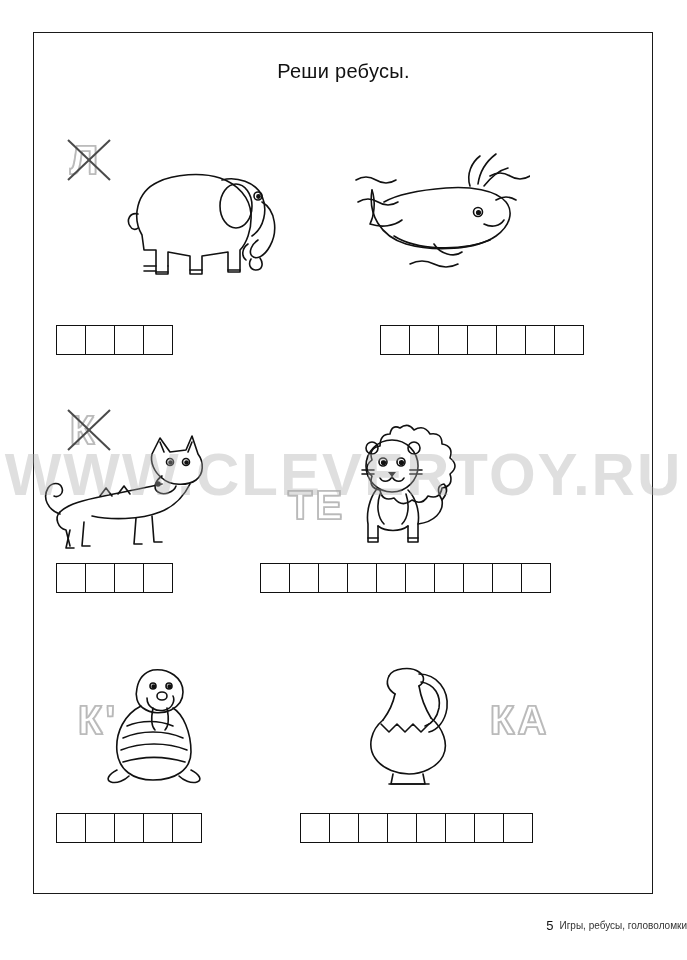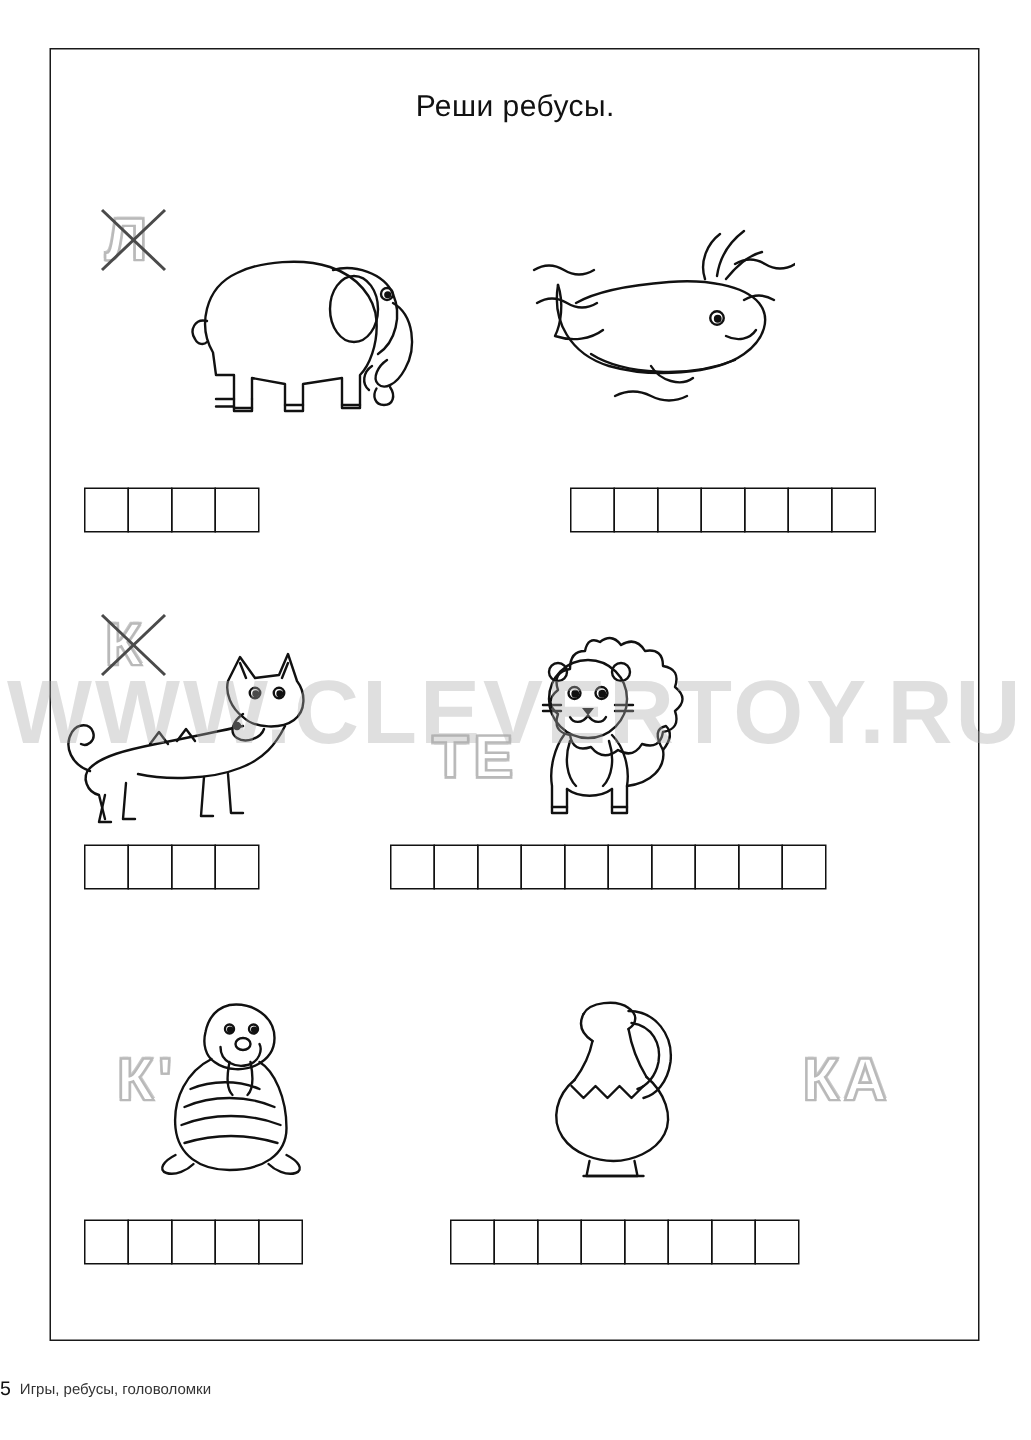--- a/index.html
+++ b/index.html
@@ -85,21 +85,21 @@
     letter-spacing: 2px;
     user-select: none;
     pointer-events: none;
     white-space: nowrap;
   }
   .footer {
     position: absolute;
     left: 0;
     top: 918px;
     width: 687px;
-    text-align: left;
+    text-align: right;
     font-size: 10px;
     color: #333333;
   }
   .footer .pg {
     font-size: 13px;
     color: #111111;
     margin-right: 6px;
     vertical-align: -1px;
   }
   svg { display: block; }
@@ -345,21 +345,21 @@
       <path d="M28 60 C16 70 12 86 20 98 C28 110 44 114 54 114 C66 114 82 108 88 96
                C94 84 88 68 76 58"></path>
 
       <path d="M26 64 l8 8 l8 -8 l8 8 l8 -8 l8 8 l8 -8"></path>
 
       <path d="M38 114 L36 124 L70 124 L68 114"></path>
       <path d="M34 124 h40"></path>
     </g>
   </svg>
 
-  <div class="rebus-letter" style="left:490px; top:700px;margin-left:45px;">КА</div>
+  <div class="rebus-letter" style="left:490px; top:700px;">КА</div>
 
   <div class="boxrow" style="left:300px; top:813px;">
     <div class="cell"></div>
     <div class="cell"></div>
     <div class="cell"></div>
     <div class="cell"></div>
     <div class="cell"></div>
     <div class="cell"></div>
     <div class="cell"></div>
     <div class="cell"></div>

